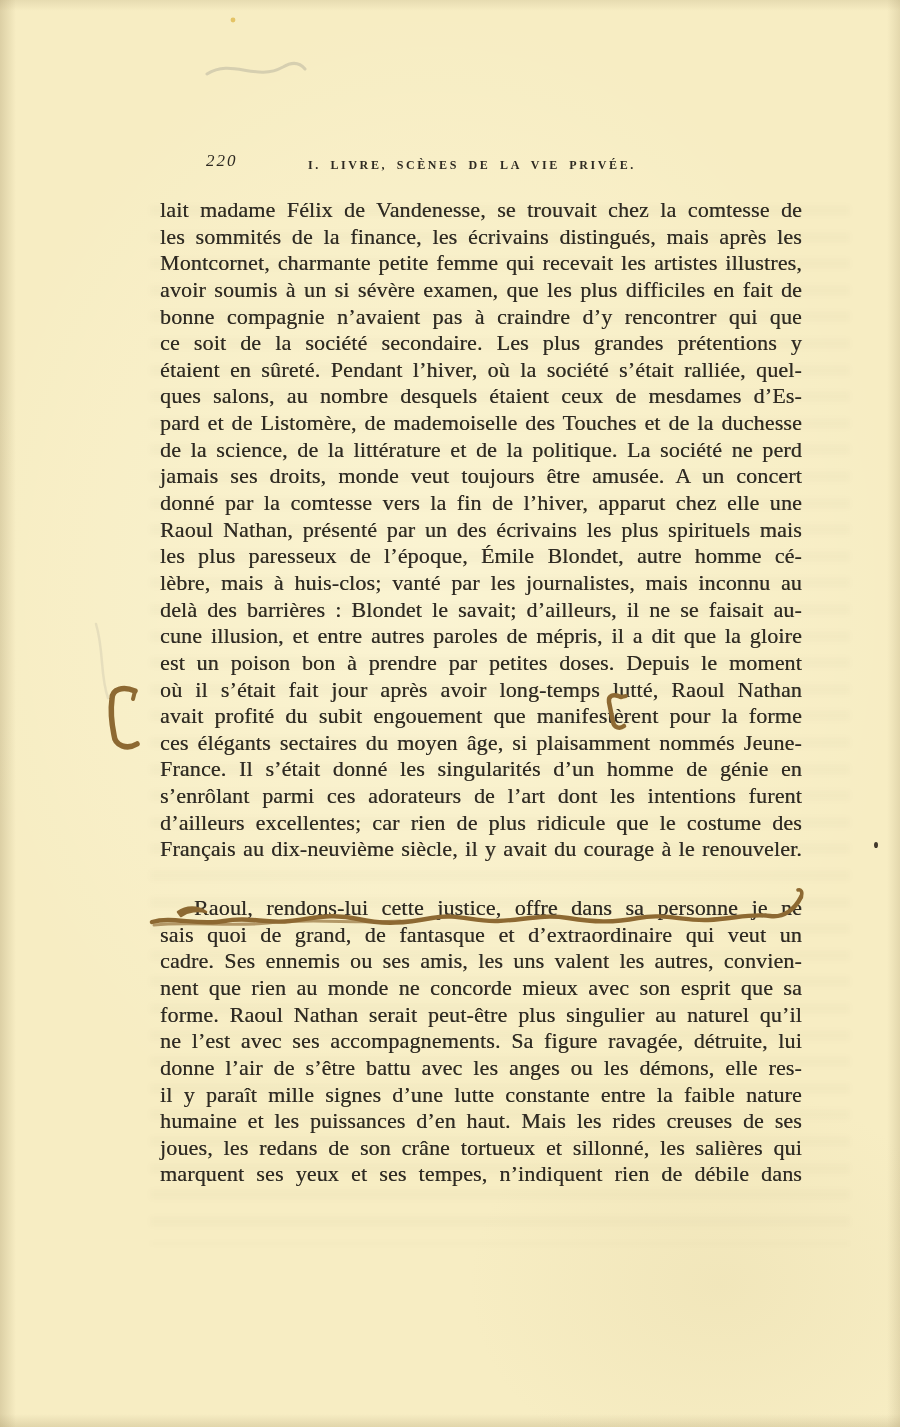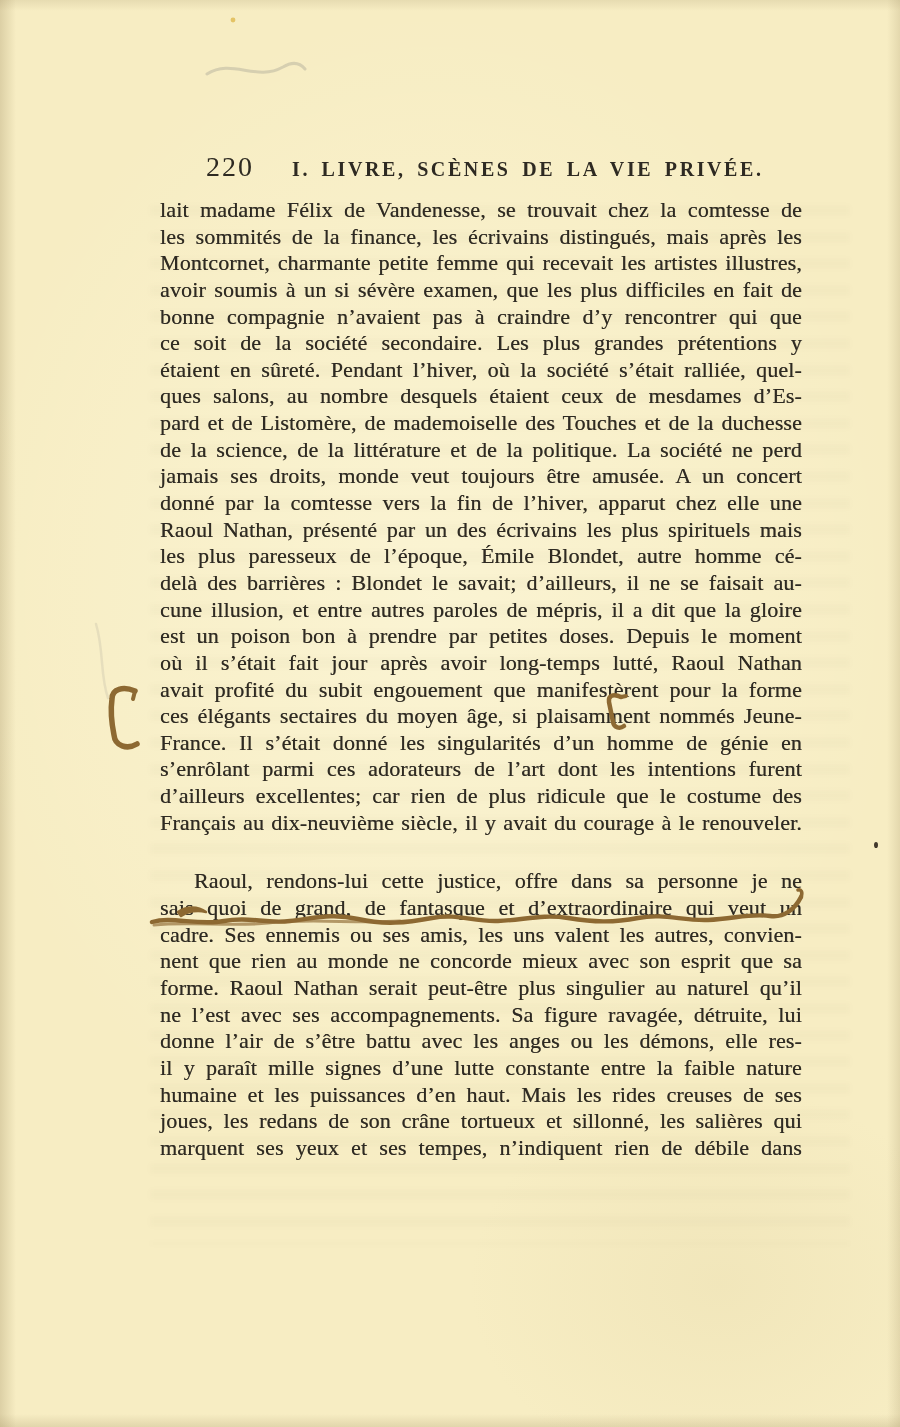--- a/index.html
+++ b/index.html
@@ -24,25 +24,25 @@
     position:absolute;left:150px;top:205px;width:700px;height:1040px;
     background:repeating-linear-gradient(180deg,
       rgba(122,112,86,.05) 0px, rgba(122,112,86,.05) 11px,
       rgba(122,112,86,0) 11px, rgba(122,112,86,0) 26.6px);
     filter:blur(2px);
     opacity:.55;
     pointer-events:none;
   }
   .page-number{
     position:absolute;left:206px;top:151px;
-    font-size:28px;letter-spacing:2px;
+    font-size:17px;letter-spacing:2px;font-style:italic;
   }
   .running-title{
-    position:absolute;left:292px;top:158px;
-    font-size:20px;font-weight:bold;
+    position:absolute;left:308px;top:158px;
+    font-size:12px;font-weight:bold;
     letter-spacing:2.6px;word-spacing:4px;
     white-space:nowrap;
   }
   .text-body{
     position:absolute;left:160px;top:197px;width:642px;
   }
   .line{
     height:26.65px;line-height:26.65px;
     font-size:22px;letter-spacing:.15px;
     text-align:justify;text-align-last:justify;
@@ -70,20 +70,21 @@
       <div class="line">bonne compagnie n’avaient pas à craindre d’y rencontrer qui que</div>
       <div class="line">ce soit de la société secondaire. Les plus grandes prétentions y</div>
       <div class="line">étaient en sûreté. Pendant l’hiver, où la société s’était ralliée, quel-</div>
       <div class="line">ques salons, au nombre desquels étaient ceux de mesdames d’Es-</div>
       <div class="line">pard et de Listomère, de mademoiselle des Touches et de la duchesse</div>
       <div class="line">de la science, de la littérature et de la politique. La société ne perd</div>
       <div class="line">jamais ses droits, monde veut toujours être amusée. A un concert</div>
       <div class="line">donné par la comtesse vers la fin de l’hiver, apparut chez elle une</div>
       <div class="line">Raoul Nathan, présenté par un des écrivains les plus spirituels mais</div>
       <div class="line">les plus paresseux de l’époque, Émile Blondet, autre homme cé-</div>
+      <div class="line">lèbre, mais à huis-clos; vanté par les journalistes, mais inconnu au</div>
       <div class="line">delà des barrières : Blondet le savait; d’ailleurs, il ne se faisait au-</div>
       <div class="line">cune illusion, et entre autres paroles de mépris, il a dit que la gloire</div>
       <div class="line">est un poison bon à prendre par petites doses. Depuis le moment</div>
       <div class="line">où il s’était fait jour après avoir long-temps lutté, Raoul Nathan</div>
       <div class="line">avait profité du subit engouement que manifestèrent pour la forme</div>
       <div class="line">ces élégants sectaires du moyen âge, si plaisamment nommés Jeune-</div>
       <div class="line">France. Il s’était donné les singularités d’un homme de génie en</div>
       <div class="line">s’enrôlant parmi ces adorateurs de l’art dont les intentions furent</div>
       <div class="line">d’ailleurs excellentes; car rien de plus ridicule que le costume des</div>
       <div class="line">Français au dix-neuvième siècle, il y avait du courage à le renouveler.</div>

